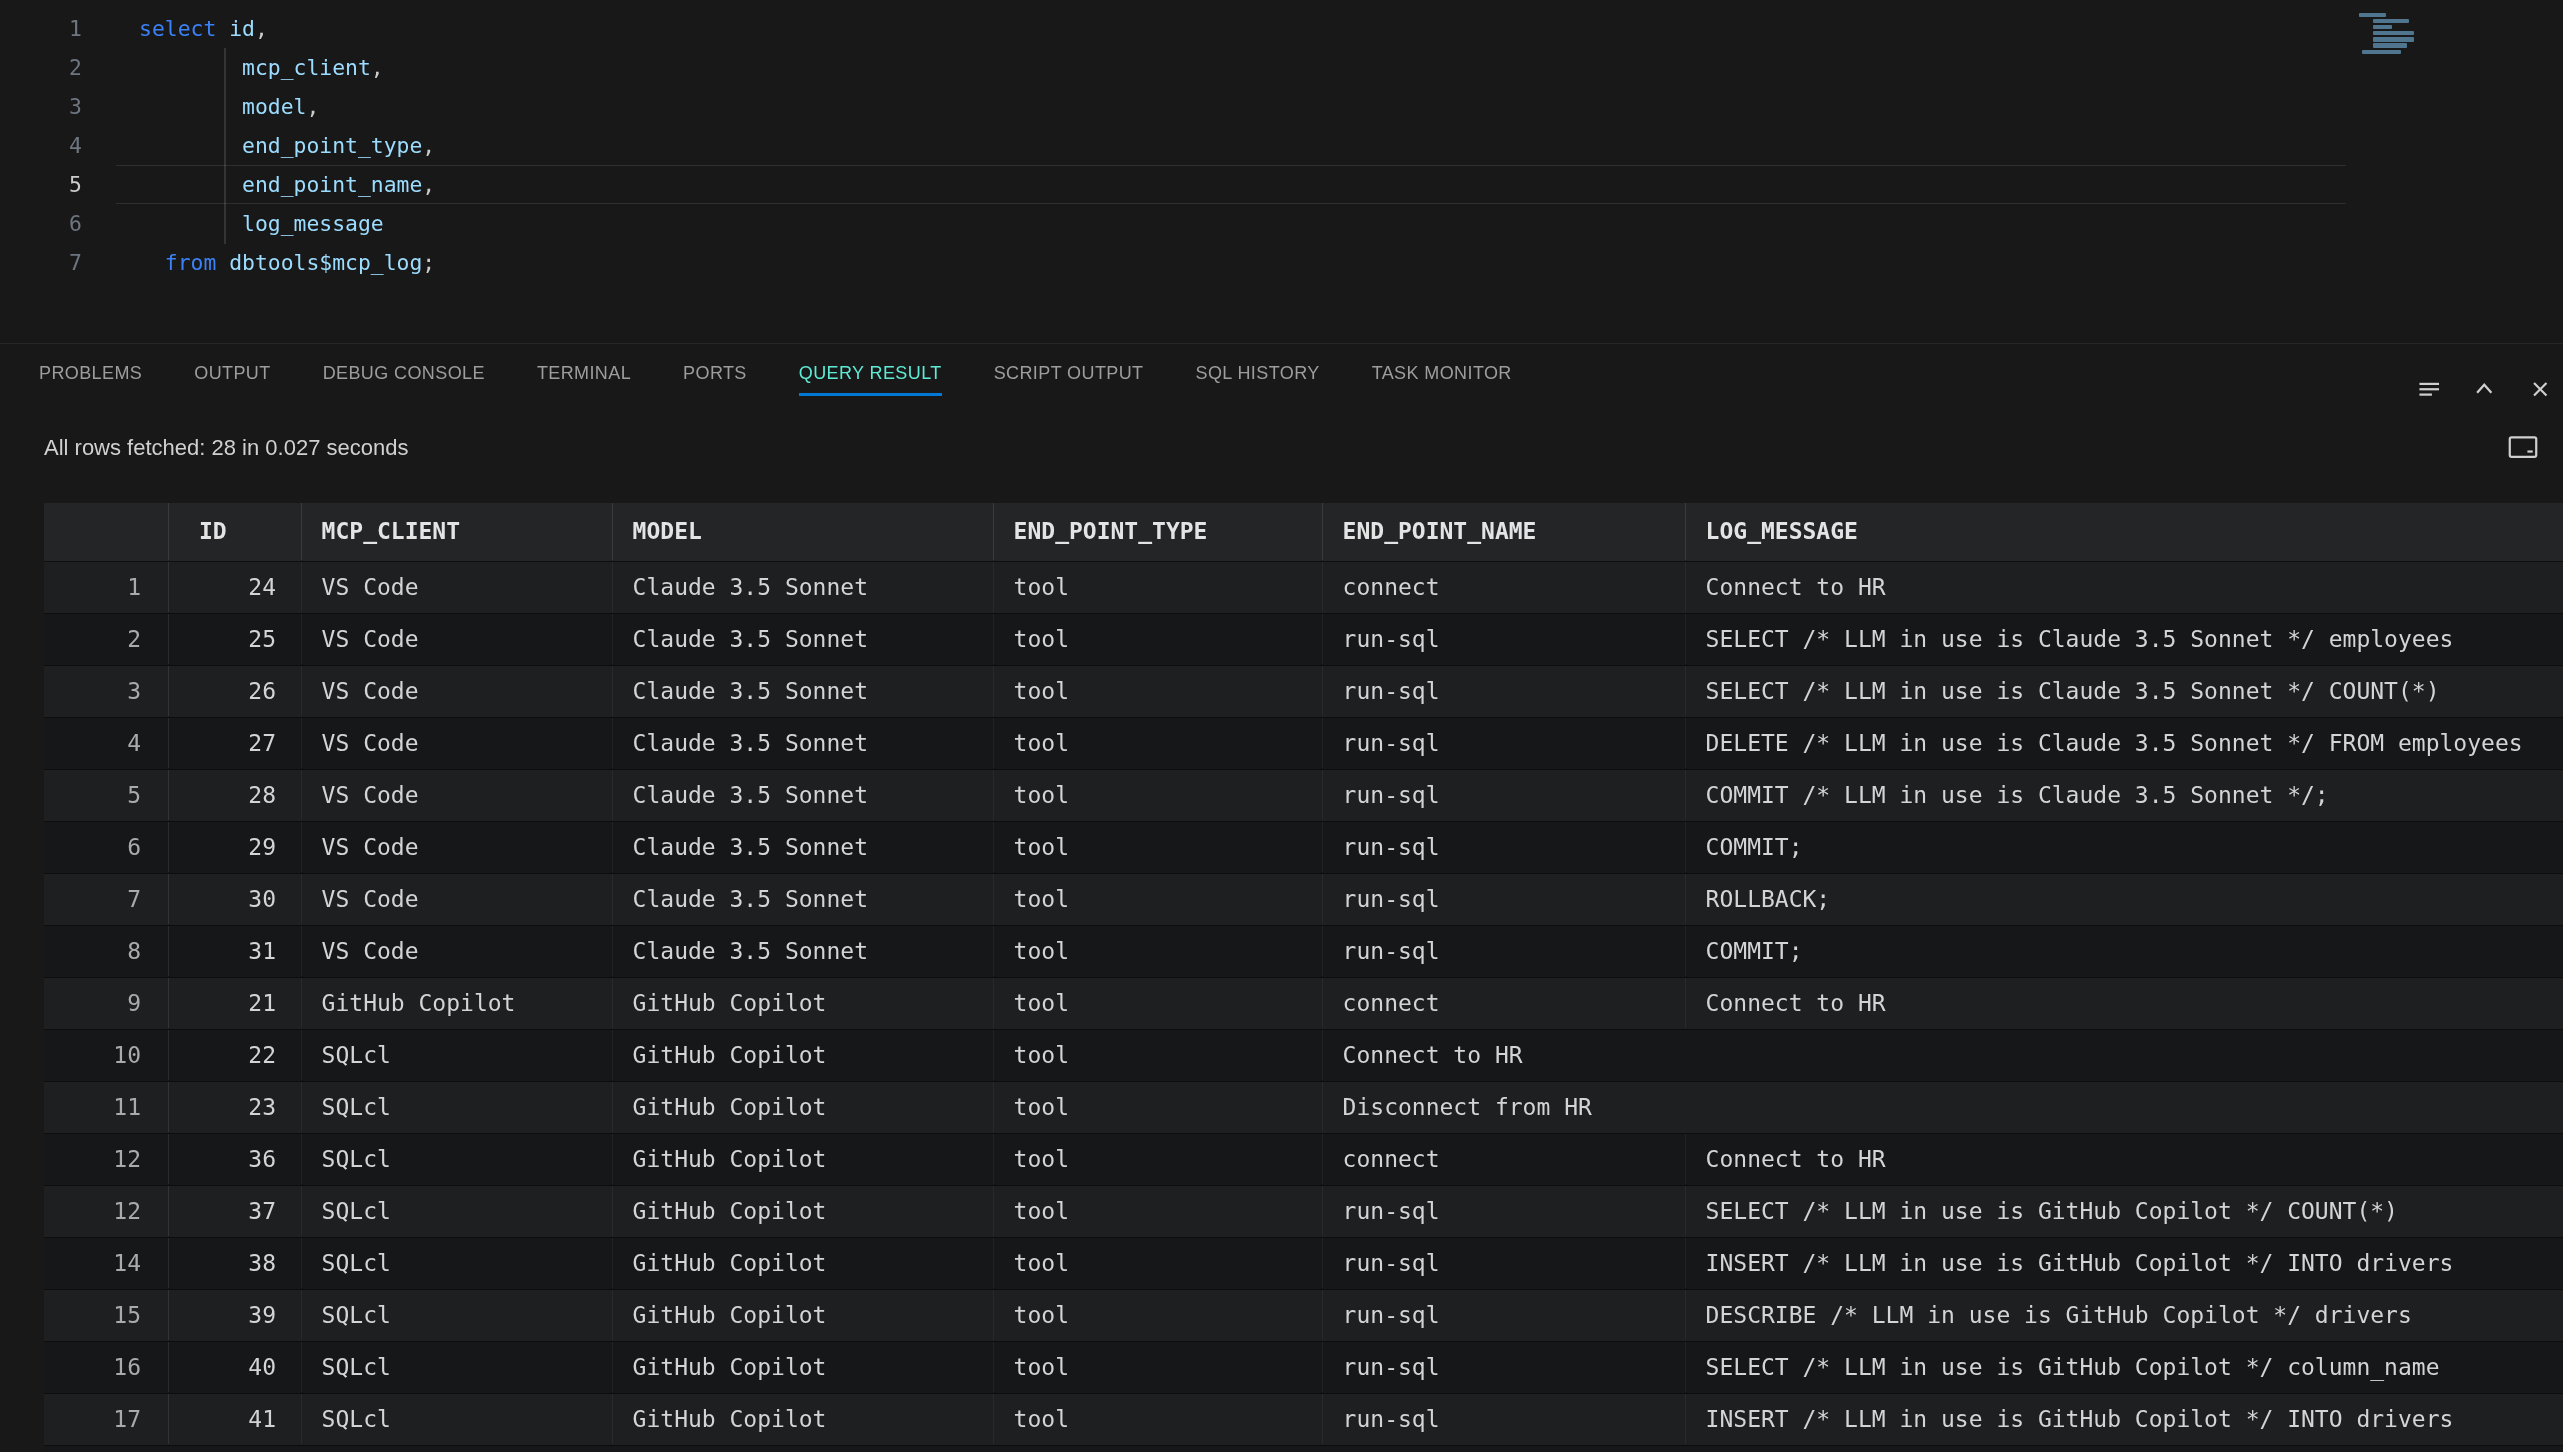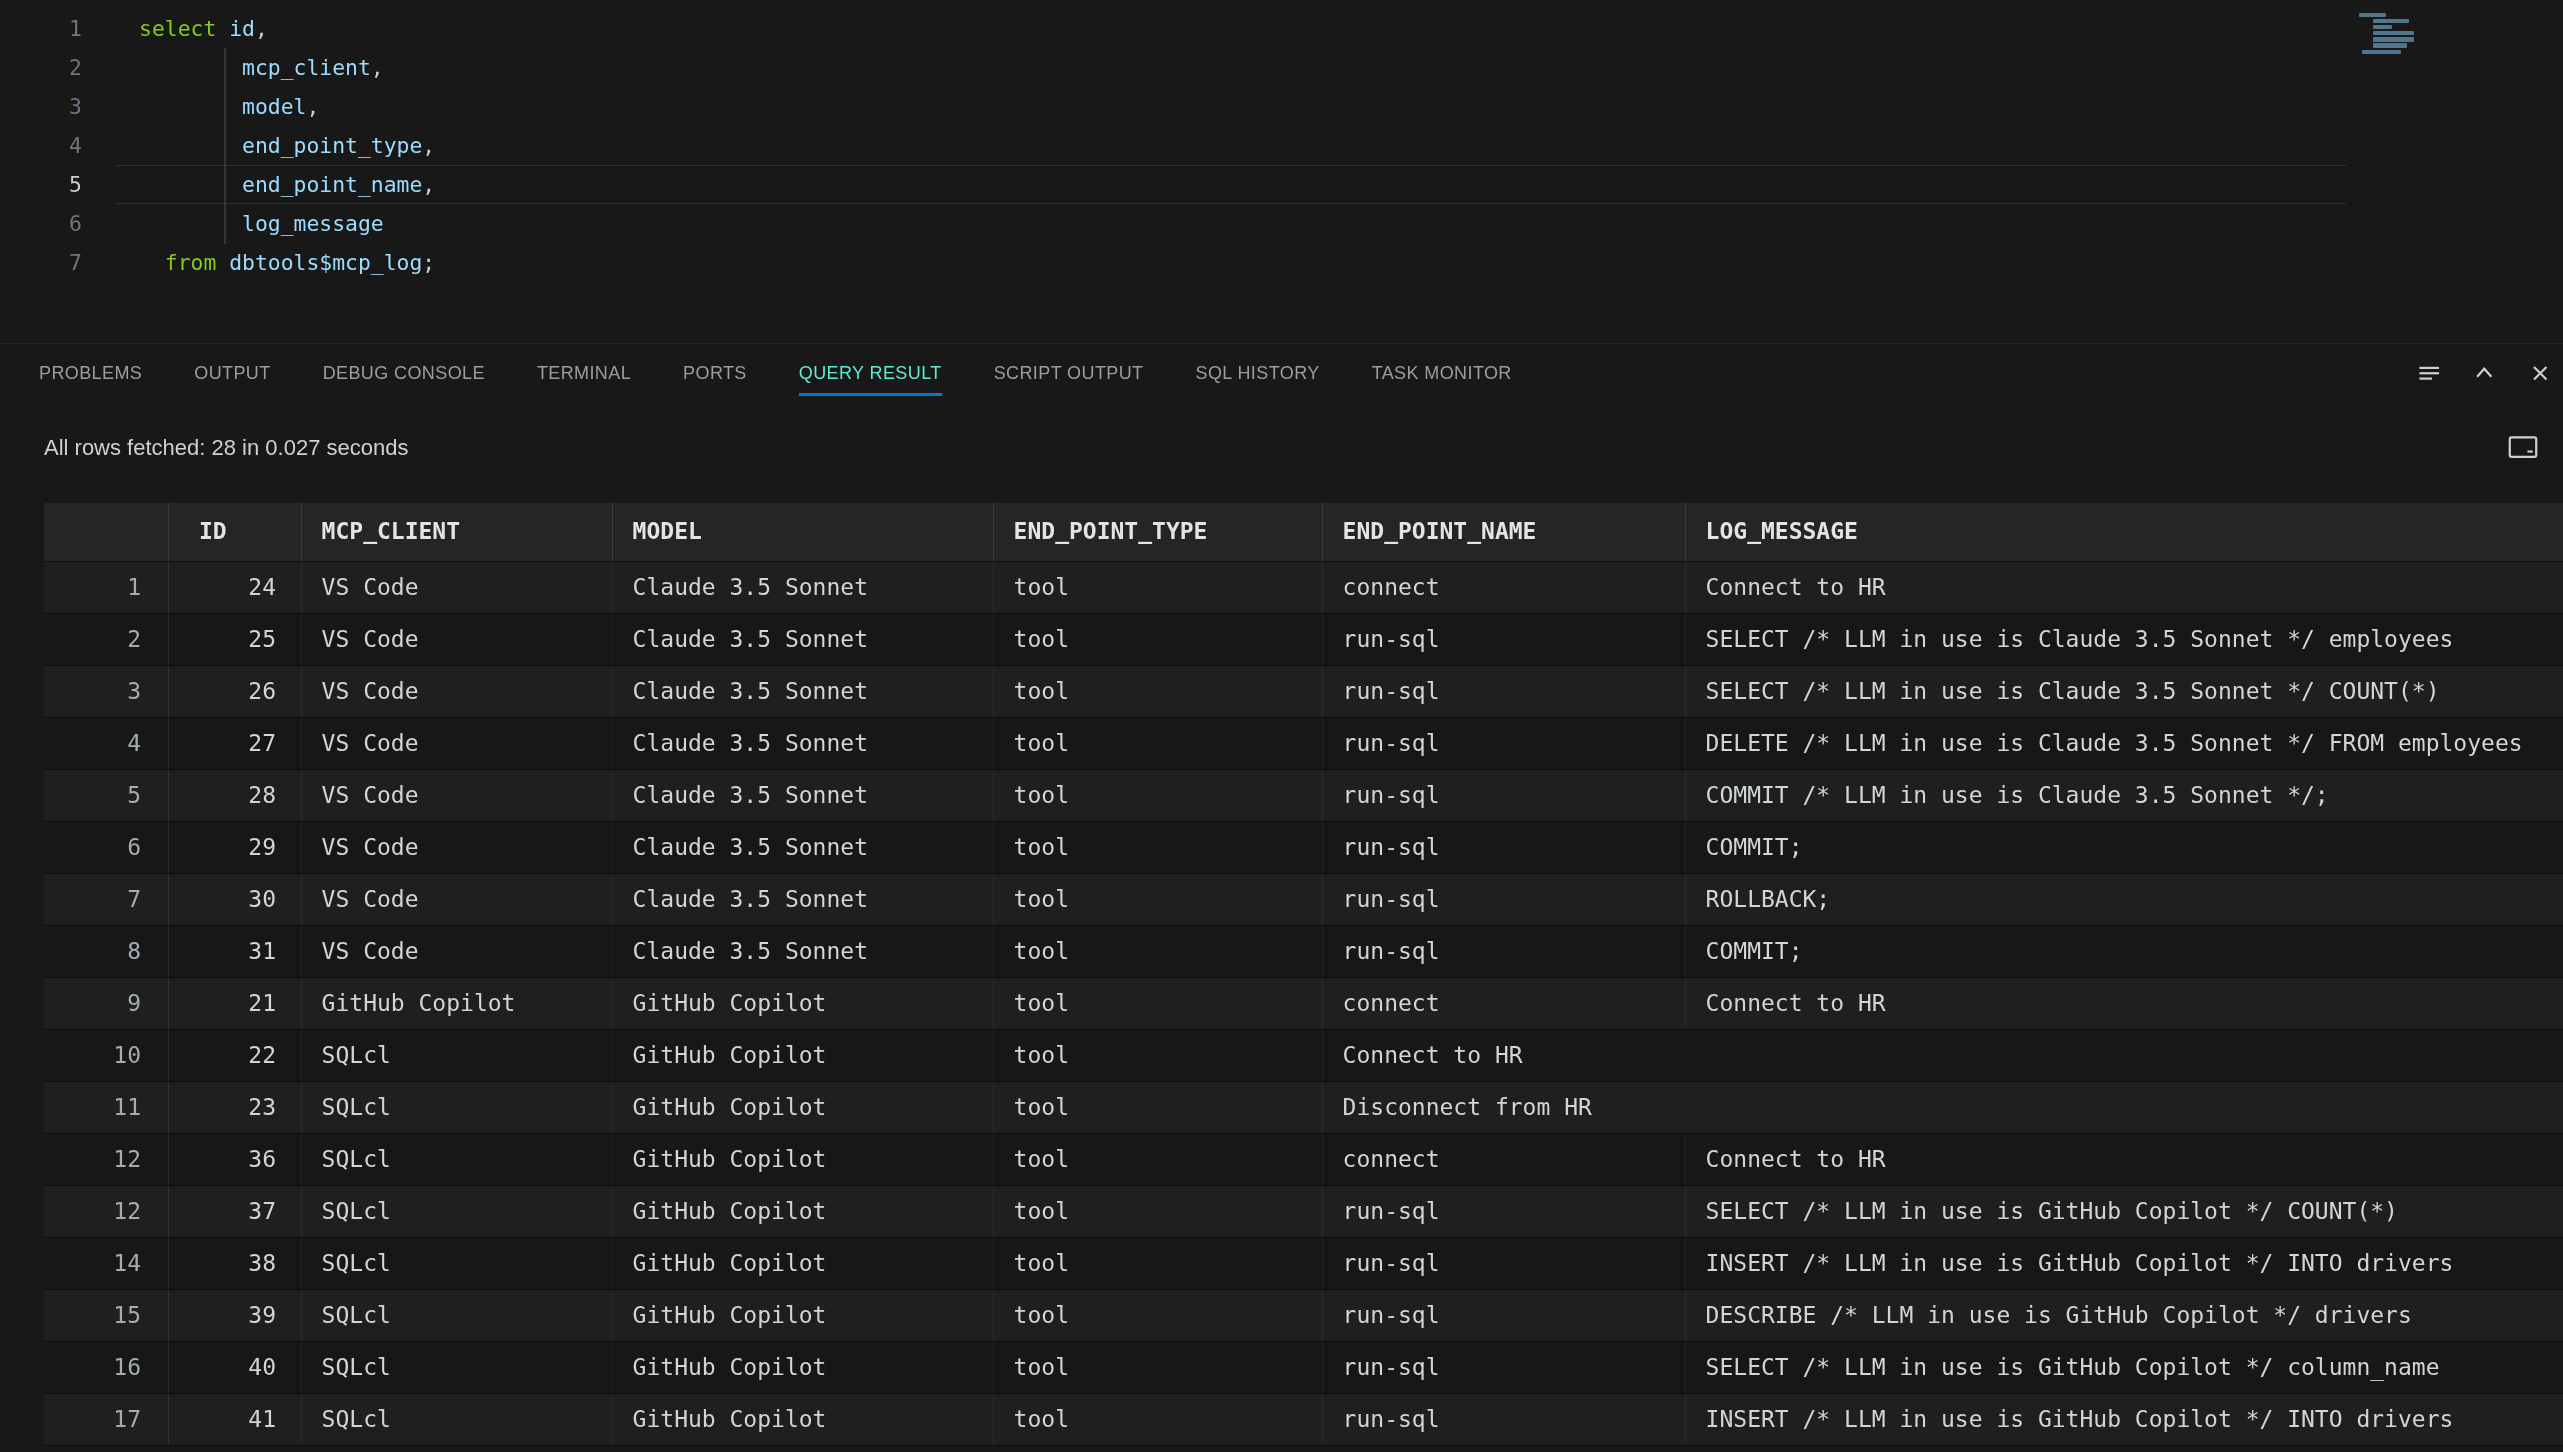--- a/index.html
+++ b/index.html
@@ -8,33 +8,33 @@
 
   
   .editor { position:relative; height:343px; background:#181818; overflow:hidden; }
   .editor-lines { position:relative; padding-top:9px; z-index:2; }
   .line { display:flex; height:39px; line-height:39px;
           font-family:"DejaVu Sans Mono", monospace; font-size:21.4px; }
   .line-num { width:82px; text-align:right; color:#6e7681; flex-shrink:0;
               font-family:"DejaVu Sans Mono", monospace; }
   .line.active .line-num { color:#cccccc; }
   .line-code { padding-left:57px; white-space:pre; }
-  .tok-kw { color:#84cc16; }
+  .tok-kw { color:#3b82f6; }
   .tok-id { color:#9cdcfe; }
   .tok-pl { color:#cccccc; }
   .current-line { position:absolute; left:116px; right:217px; top:165px; height:39px;
                   border-top:1.8px solid rgba(255,255,255,0.10);
                   border-bottom:1.8px solid rgba(255,255,255,0.10); z-index:1; }
   .indent-guide { position:absolute; left:224px; top:48px; height:196px; width:1.8px;
                   background:rgba(255,255,255,0.12); z-index:1; }
   .minimap { position:absolute; right:0; top:0; width:217px; height:343px; padding:12.5px 0 0 12.5px; z-index:3; }
   .mm-bar { height:4.4px; margin-bottom:1.8px; background:#5b87a5; opacity:0.85; border-radius:0.9px; }
 
   
-  .panel-tabs { height:60px; border-top:1.8px solid #262626; display:flex; align-items:center;
+  .panel-tabs { height:60px; border-top:1.8px solid #262626; display:flex; align-items:flex-end;
                 padding-left:39px; background:#181818; }
   .tab { height:100%; display:flex; align-items:center; margin-right:52px; position:relative;
          font-size:18px; letter-spacing:0.4px; color:#9d9d9d; cursor:pointer; white-space:nowrap; }
   .tab.active { color:#5eead4; }
   .tab.active::after { content:""; position:absolute; left:0; right:0; bottom:7.1px; height:2.7px;
                        background:#0078d4; }
   .tab-actions { margin-left:auto; display:flex; align-items:center; gap:27px; padding-right:9px; }
   .tab-actions .icon-btn { width:28.5px; height:28.5px; display:flex; align-items:center;
                            justify-content:center; cursor:pointer; }
   .tab-actions svg { stroke:#cfcfcf; }

